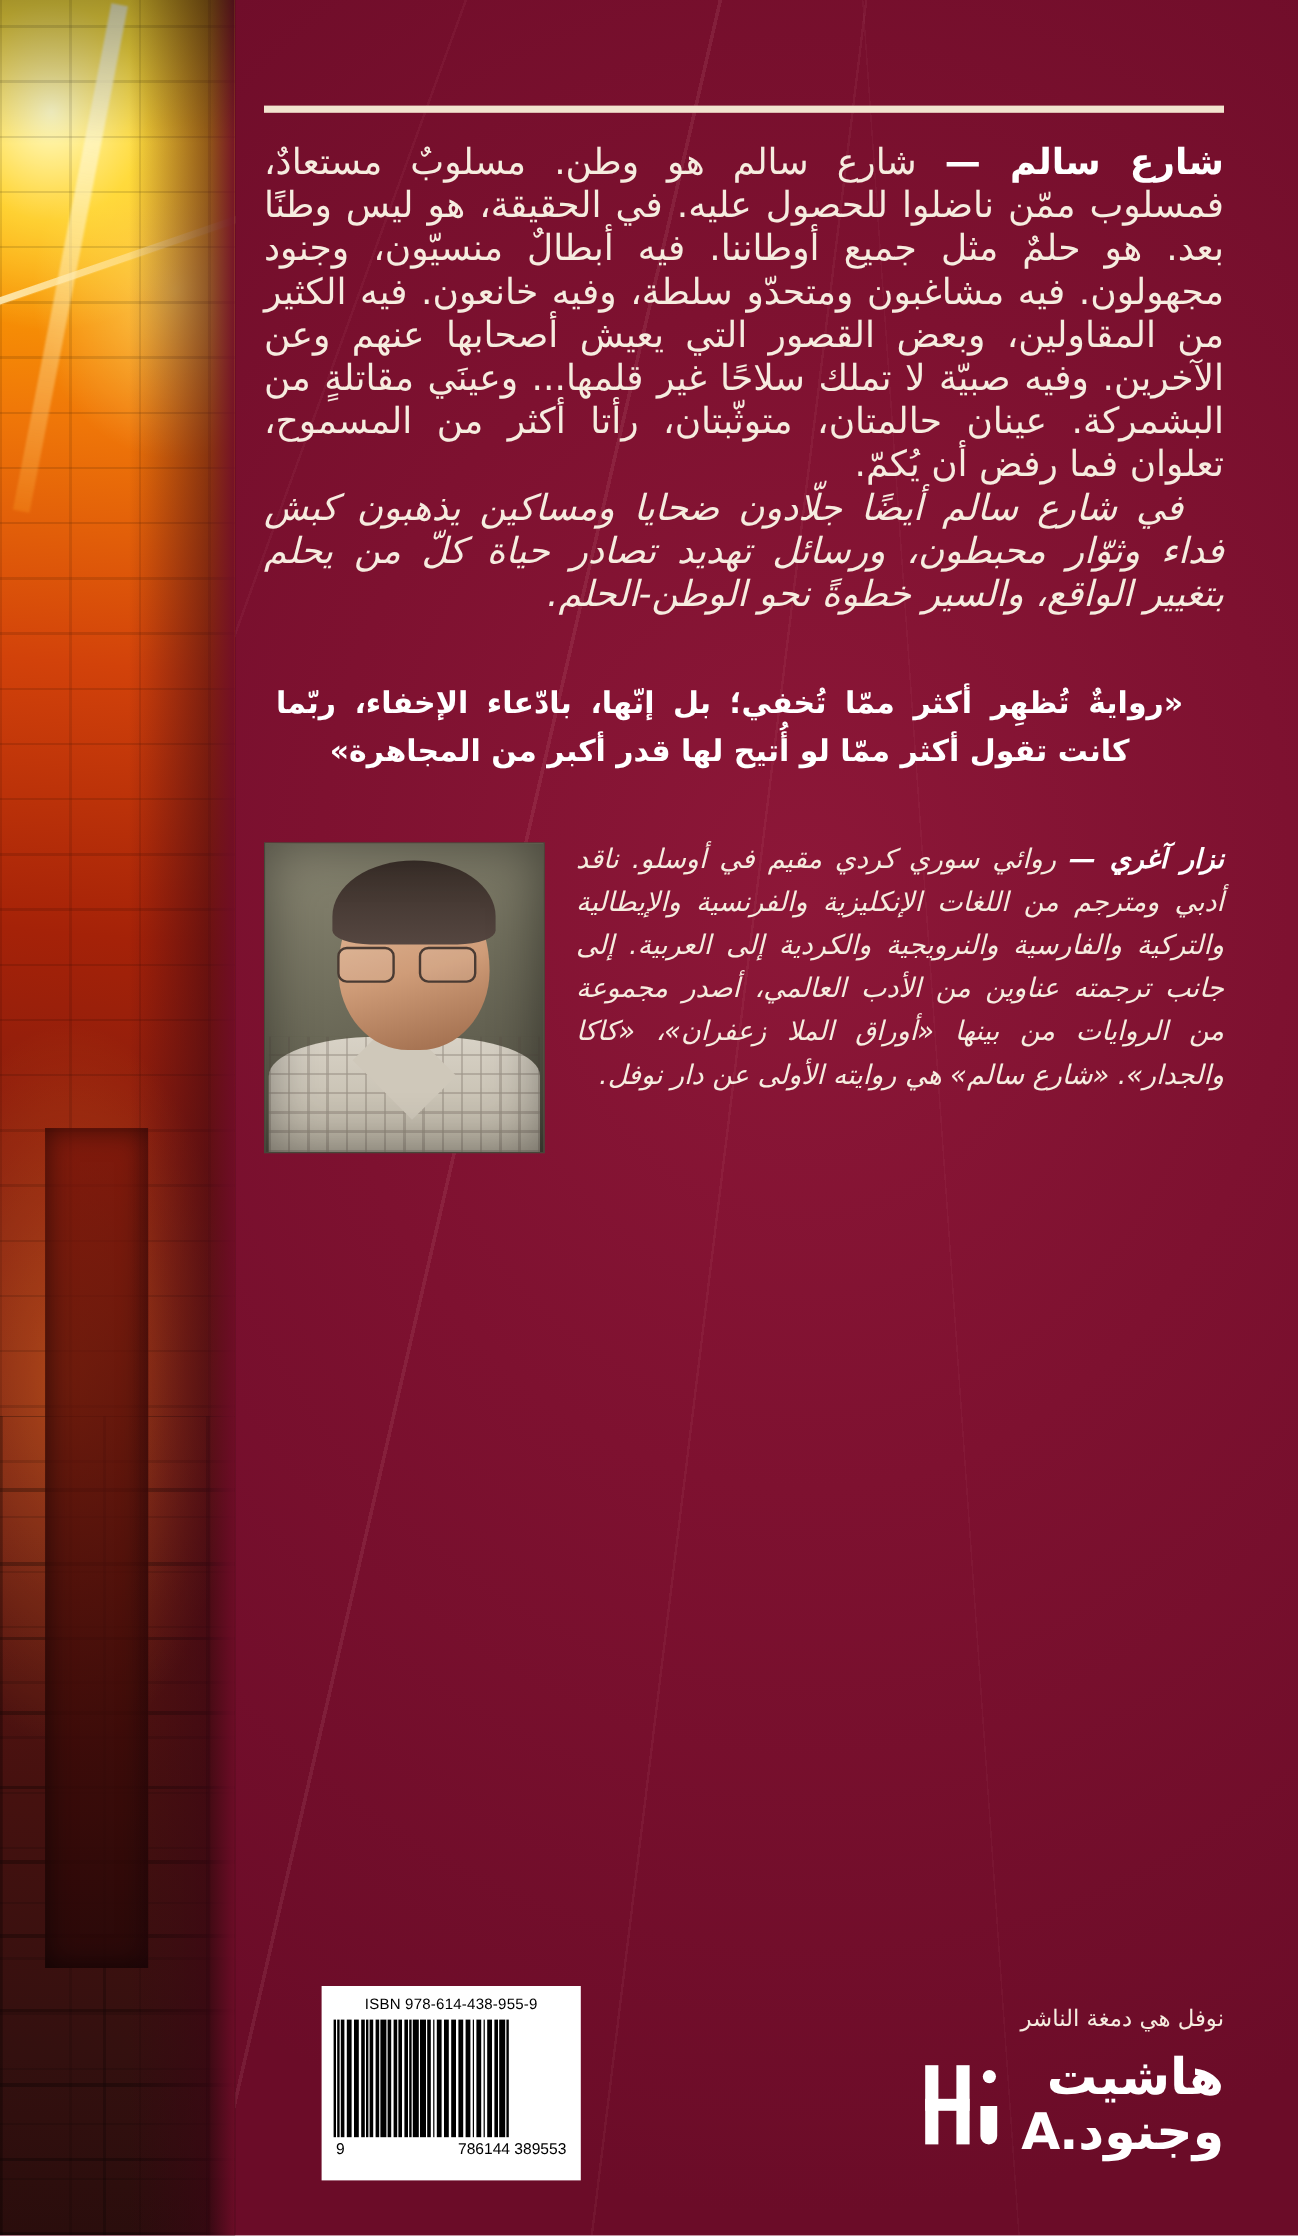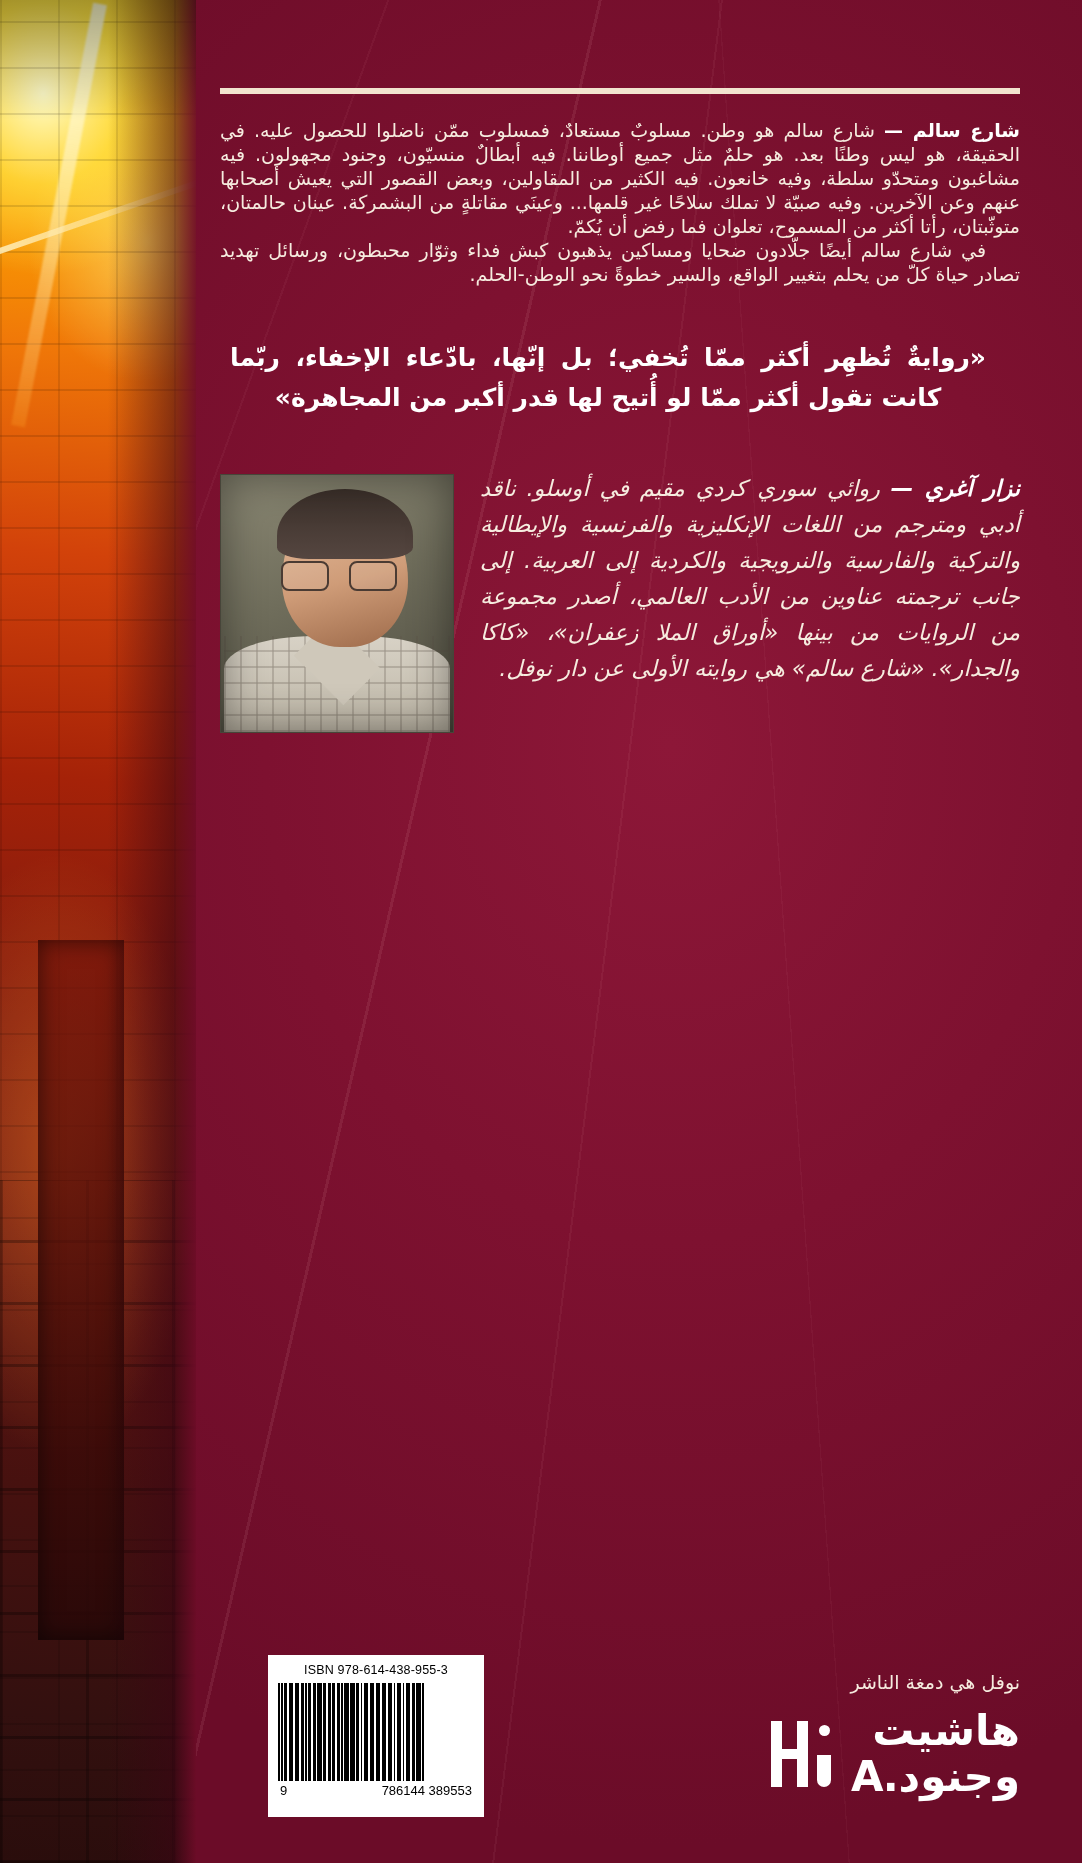--- a/index.html
+++ b/index.html
@@ -117,28 +117,28 @@
   
   .content {
     position: absolute;
     top: 118px;
     right: 62px;
     width: 800px;
   }
 
   .blurb {
     color: #f6ecdf;
-    font-size: 19px;
-    line-height: 24px;
+    font-size: 30px;
+    line-height: 36px;
     text-align: justify;
     text-align-last: right;
     direction: rtl;
   }
   .blurb p { margin: 0; }
-  .blurb p.indent { text-indent: 34px; }
+  .blurb p.indent { text-indent: 34px; font-style: italic; }
   .blurb .lead {
     font-weight: bold;
     color: #ffffff;
   }
 
   
   .pullquote {
     margin-top: 52px;
     color: #ffffff;
     font-weight: bold;
@@ -418,21 +418,21 @@
     <div class="logo-mark">
       <span class="mk mk-v1"></span>
       <span class="mk mk-v2"></span>
       <span class="mk mk-h"></span>
       <span class="mk mk-dot"></span>
       <span class="mk mk-tail"></span>
     </div>
   </div>
 
   <div class="isbn-box">
-    <div class="isbn-text">ISBN 978-614-438-955-3</div>
+    <div class="isbn-text">ISBN 978-614-438-955-9</div>
     <div class="barcode">
         <i style="width: 1.5px; background: rgb(0, 0, 0);"></i>
         <i style="width: 1.5px; background: transparent;"></i>
         <i style="width: 1.5px; background: rgb(0, 0, 0);"></i>
         <i style="width: 1.5px; background: transparent;"></i>
         <i style="width: 3px; background: rgb(0, 0, 0);"></i>
         <i style="width: 1.5px; background: transparent;"></i>
         <i style="width: 4.5px; background: rgb(0, 0, 0);"></i>
         <i style="width: 1.5px; background: transparent;"></i>
         <i style="width: 4.5px; background: rgb(0, 0, 0);"></i>

